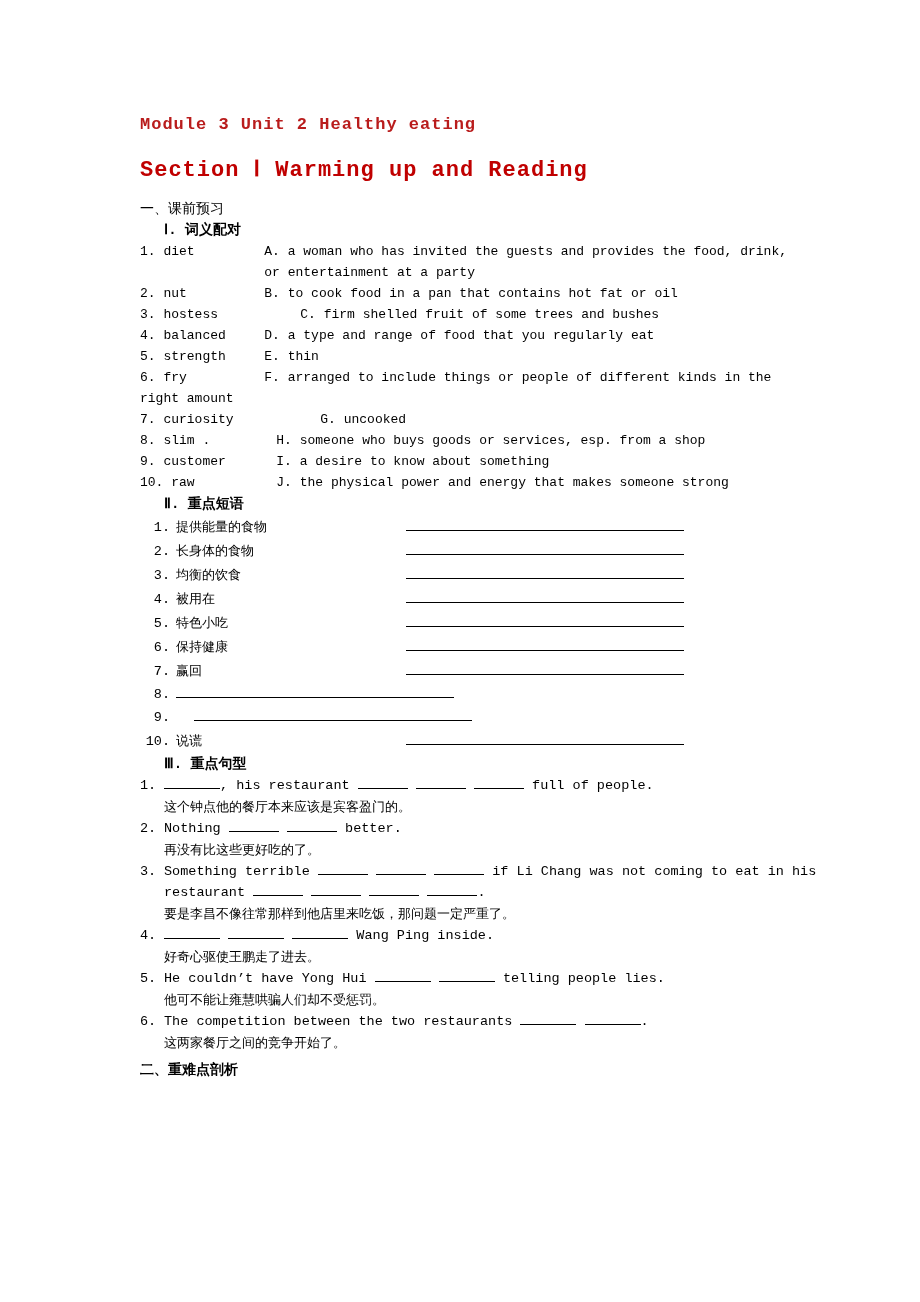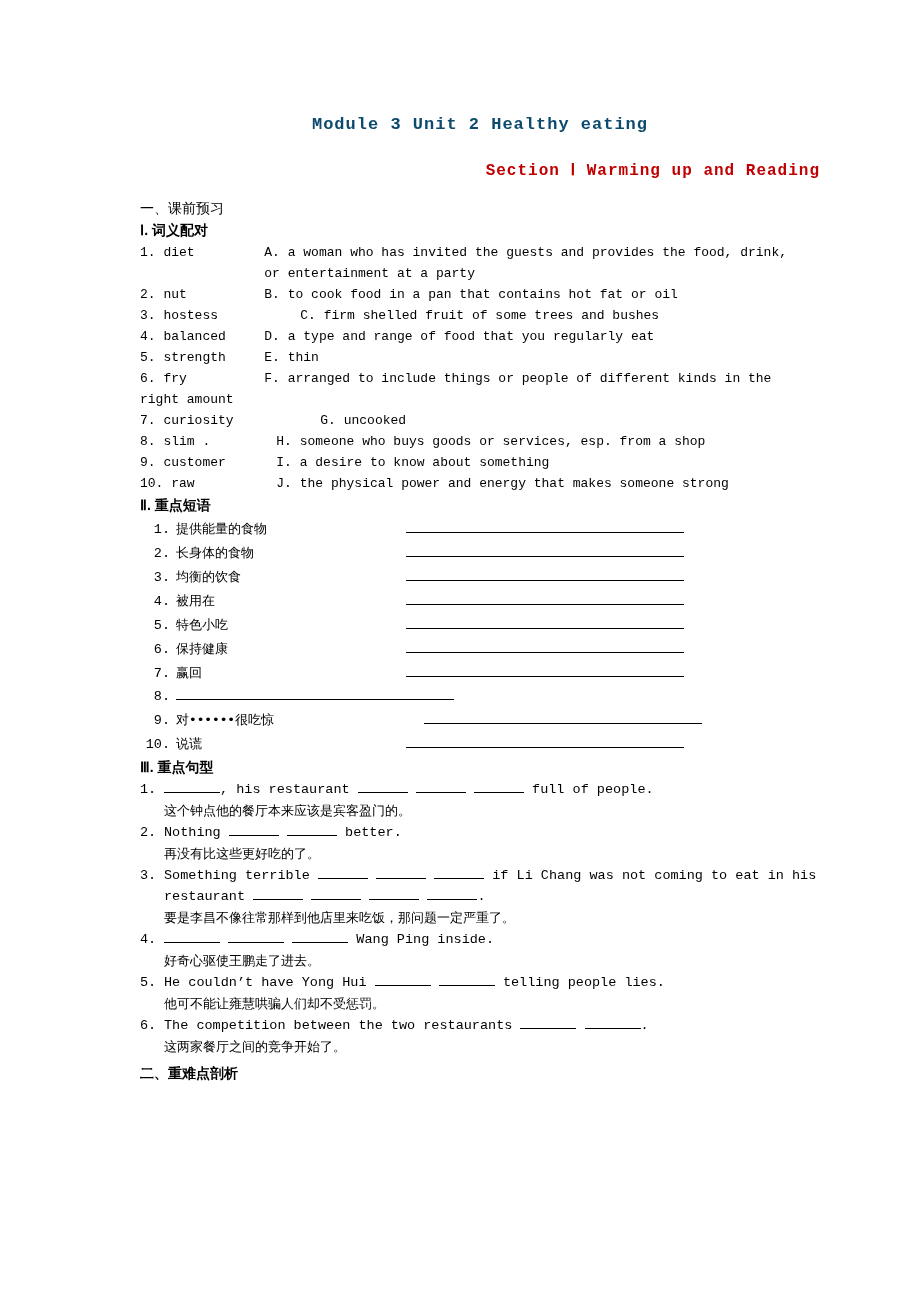--- a/index.html
+++ b/index.html
@@ -22,49 +22,50 @@
     height: 1302px;
     padding: 0;
   }
   .content {
     position: absolute;
     left: 140px;
     top: 110px;
     width: 680px;
   }
   .title {
-    color: #0c4a6e;
+    color: #b91c1c;
     font-weight: bold;
     font-size: 17px;
-    text-align: center;
+    text-align: left;
     letter-spacing: 1px;
     margin: 0 0 0 0;
     line-height: 30px;
   }
   .title2 {
     color: #c00000;
     font-weight: bold;
-    font-size: 16px;
-    text-align: right;
+    font-size: 22px;
+    text-align: left;
     letter-spacing: 1px;
     margin: 16px 0 12px 0;
     line-height: 30px;
   }
   .sec-head {
     font-weight: bold;
     font-size: 14px;
     line-height: 21px;
     margin: 1px 0 0 0;
   }
   .cn {
     font-family: "DejaVu Sans", sans-serif;
     font-weight: normal;
   }
   .cn-n {
-    font-family: Liberation Sans, sans-serif;
+    font-family: Liberation Mono, monospace;
+    margin-left: 24px;
   }
   .match-table {
     width: 100%;
     border-collapse: collapse;
     font-size: 13px;
     line-height: 21px;
   }
   .match-table td {
     vertical-align: top;
     padding: 0;
@@ -242,21 +243,20 @@
         <span class="phrase-num">7.</span>
         <span class="phrase-cn">赢回</span>
         <span class="blankline" style="width:278px"></span>
       </div>
       <div class="phrase-row">
         <span class="phrase-num">8.</span>
         <span class="blankline" style="width:278px"></span>
       </div>
       <div class="phrase-row">
         <span class="phrase-num">9.</span>
-        <span class="phrase-cn">对••••••很吃惊</span>
         <span class="blankline" style="width:278px;margin-left:18px"></span>
       </div>
       <div class="phrase-row">
         <span class="phrase-num">10.</span>
         <span class="phrase-cn">说谎</span>
         <span class="blankline" style="width:278px"></span>
       </div>
     </div>
 
     <div class="sec-head"><span class="cn-n">Ⅲ. 重点句型</span></div>

